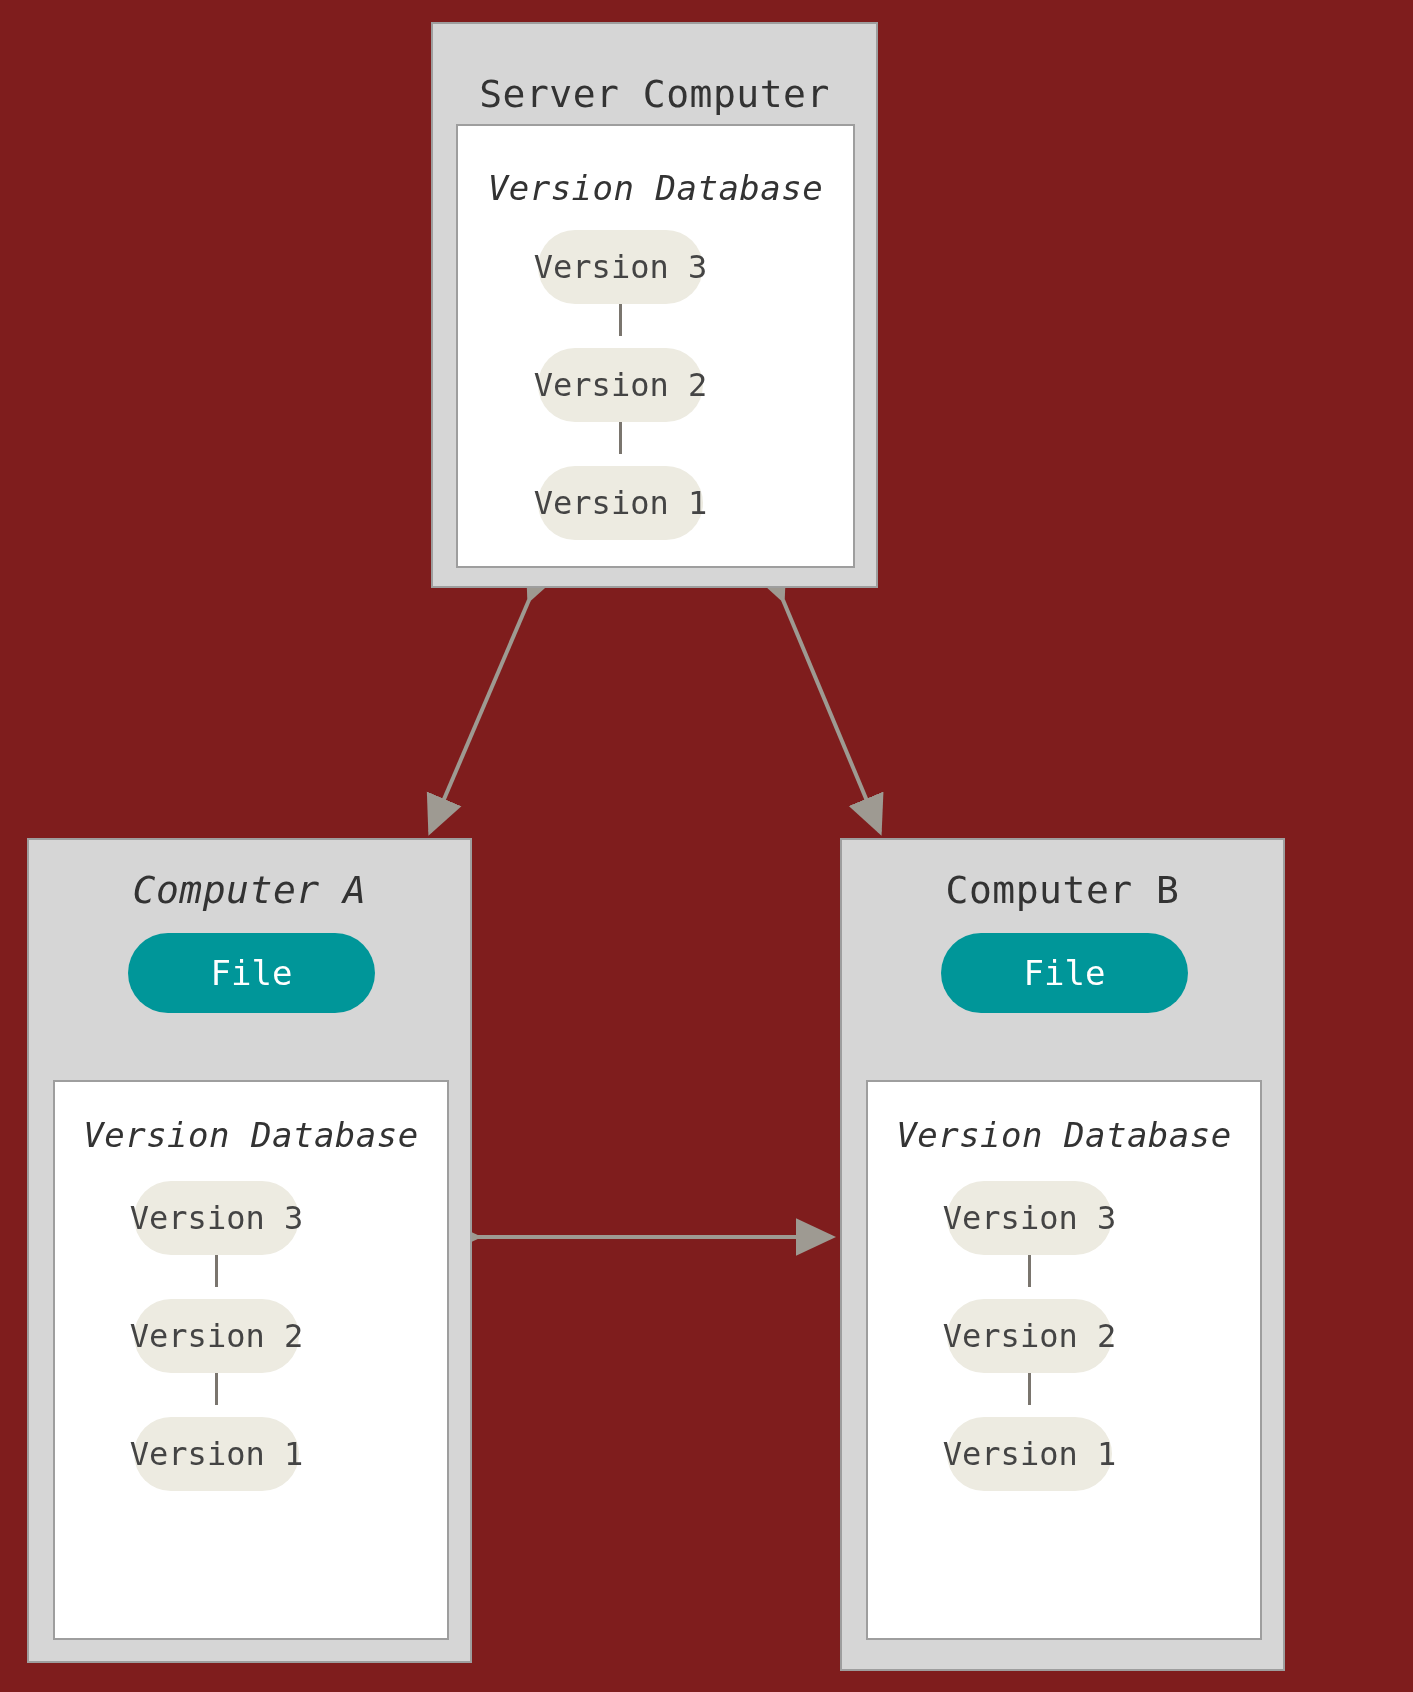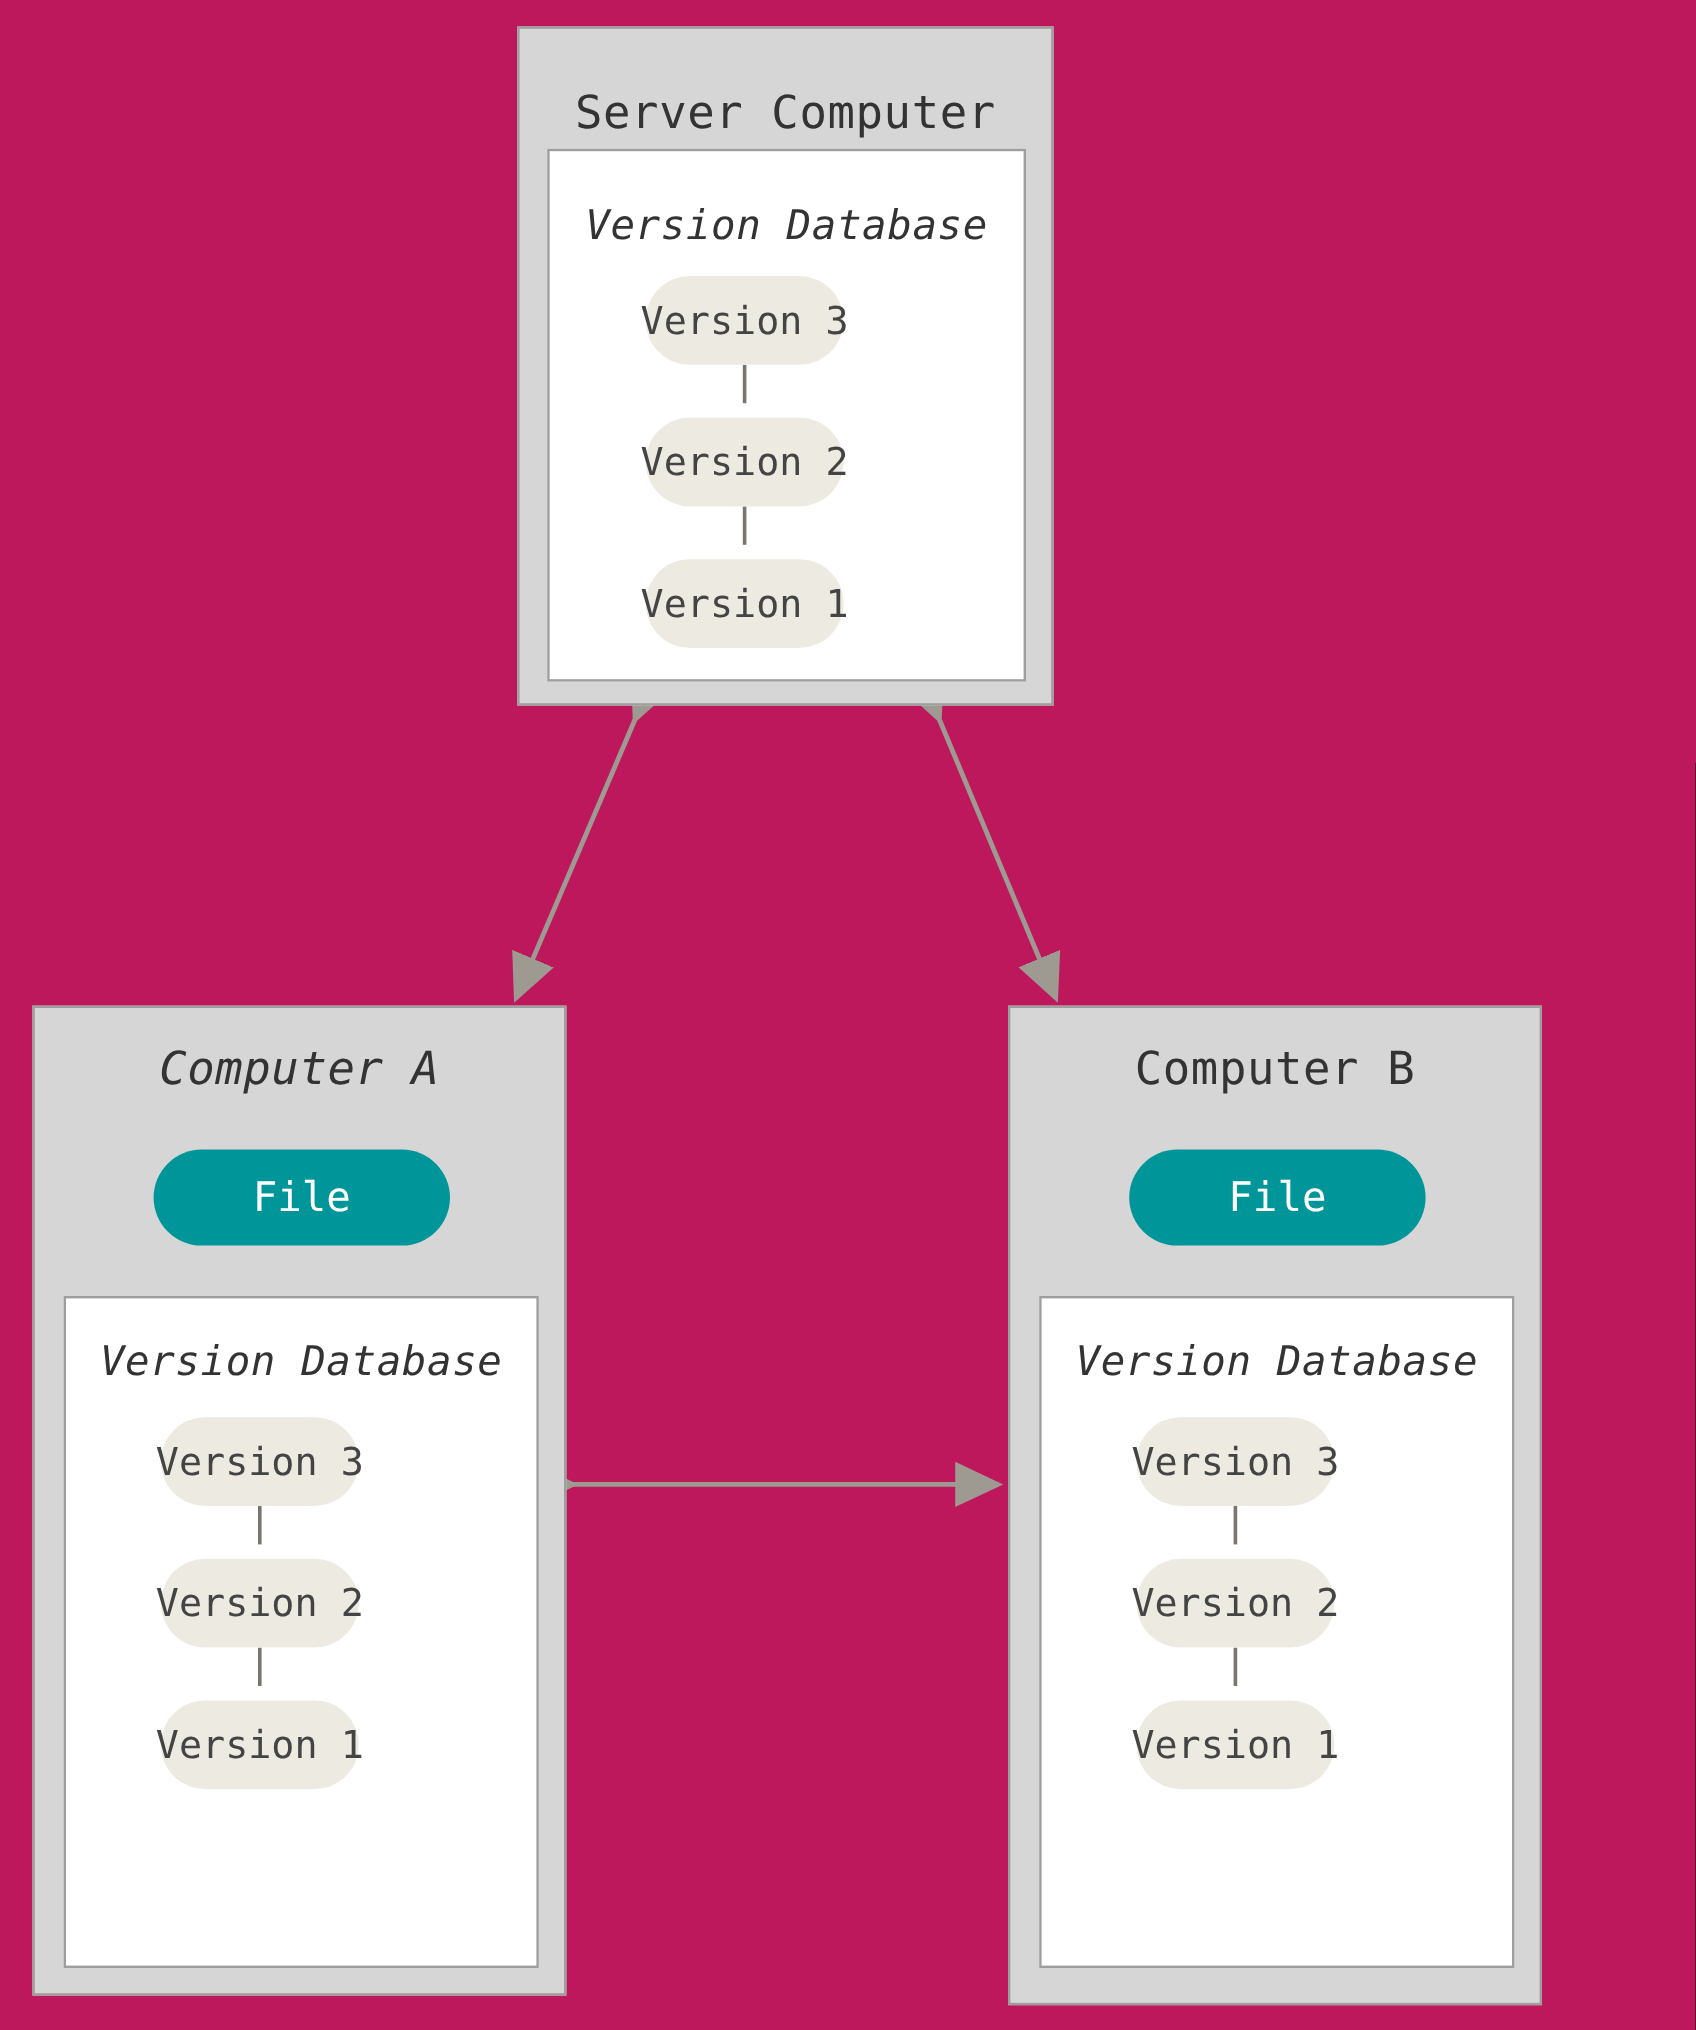--- a/index.html
+++ b/index.html
@@ -4,21 +4,21 @@
 <style>
   html, body {
     margin: 0;
     padding: 0;
     background: #000000;
   }
   #stage {
     position: relative;
     width: 1413px;
     height: 1692px;
-    background: #be185d;
+    background: #7f1d1d;
     overflow: hidden;
     font-family: "DejaVu Sans Mono", "Liberation Mono", monospace;
   }
   #arrow-layer {
     position: absolute;
     left: 0;
     top: 0;
     width: 1413px;
     height: 1692px;
     pointer-events: none;
@@ -56,21 +56,20 @@
     white-space: nowrap;
   }
   .pill-version {
     font-size: 32px;
     align-items: center;
   }
   .pill-file {
     background: #009699;
     color: #FFFFFF;
     font-size: 34px;
-    margin-top: 25px;
   }
   .connector {
     position: absolute;
     width: 3px;
     background: #7A756E;
   }
 </style>
 </head>
 <body>
 

